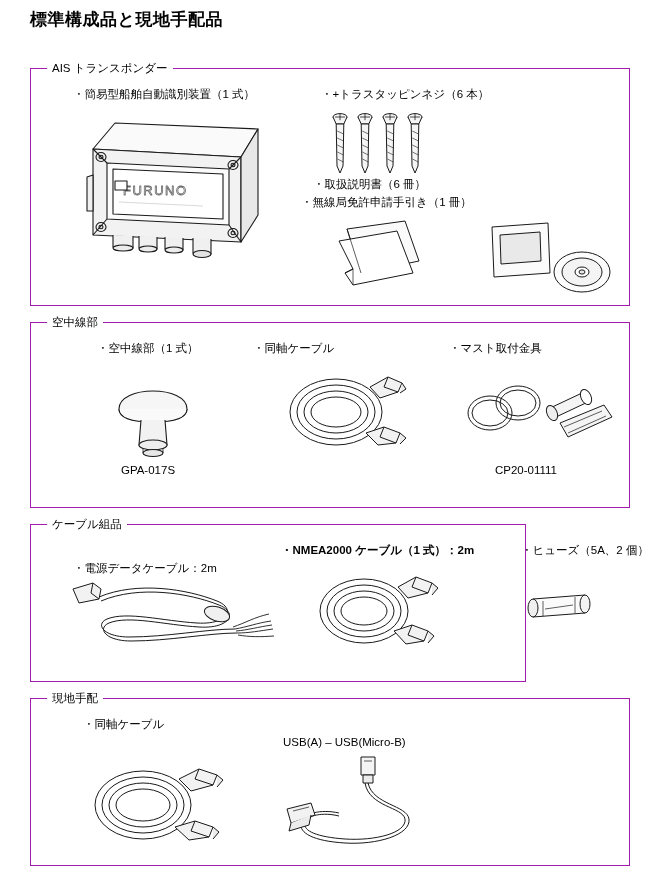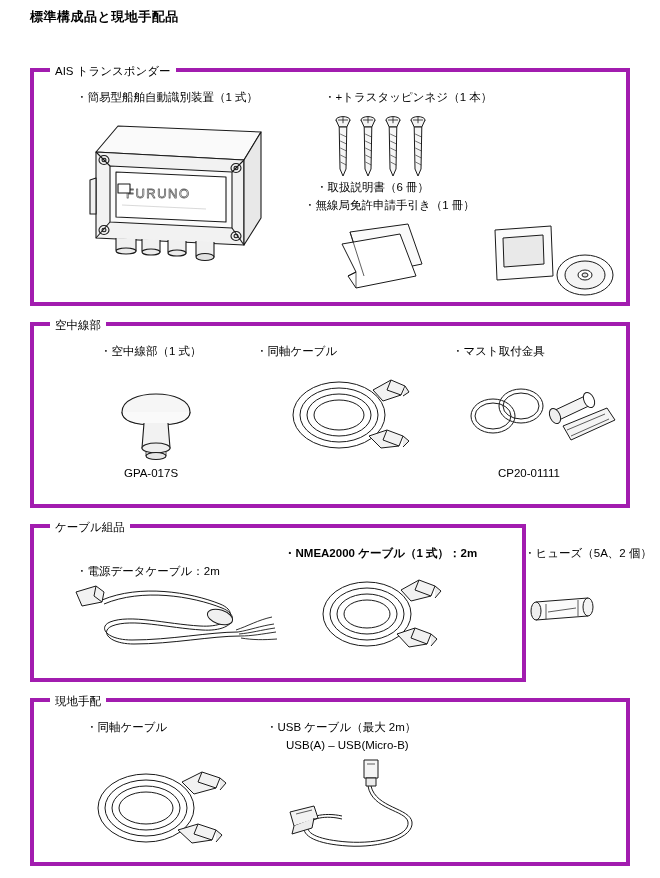--- a/index.html
+++ b/index.html
@@ -19,28 +19,28 @@
     position: relative;
     width: 660px;
     height: 878px;
     box-sizing: border-box;
     padding: 0;
   }
   .page-title {
     position: absolute;
     left: 30px;
     top: 8px;
-    font-size: 13px;
+    font-size: 17px;
     font-weight: bold;
     letter-spacing: 0.5px;
   }
   
   .group {
     position: absolute;
-    border: 4px solid #a21caf;
+    border: 1px solid #a21caf;
     box-sizing: border-box;
   }
   .group-label {
     position: absolute;
     top: -8px;
     left: 16px;
     background: #fff;
     padding: 0 5px;
     font-size: 11.5px;
     white-space: nowrap;
@@ -62,21 +62,21 @@
 
 <div class="page">
 
   <div class="page-title">標準構成品と現地手配品</div>
 
   <div class="group" style="left:30px; top:68px; width:600px; height:238px;">
     <span class="group-label">AIS トランスポンダー</span>
 
     <div class="cap" style="left:42px; top:18px;">・簡易型船舶自動識別装置（1 式）</div>
 
-    <div class="cap" style="left:290px; top:18px;">・+トラスタッピンネジ（1 本）</div>
+    <div class="cap" style="left:290px; top:18px;">・+トラスタッピンネジ（6 本）</div>
 
     <div class="cap" style="left:282px; top:108px;">・取扱説明書（6 冊）</div>
 
     <div class="cap" style="left:270px; top:126px;">・無線局免許申請手引き（1 冊）</div>
 
 
     <div class="art" style="left:22px; top:38px;">
       <svg width="230" height="180" viewBox="0 0 230 180">
         <g fill="none" stroke="#1a1a1a" stroke-width="1.1" stroke-linejoin="round">
 
@@ -311,21 +311,20 @@
         </g>
       </svg>
     </div>
   </div>
 
   <div class="group" style="left:30px; top:698px; width:600px; height:168px;">
     <span class="group-label">現地手配</span>
 
     <div class="cap" style="left:52px; top:18px;">・同軸ケーブル</div>
 
-    <div class="cap" style="left:232px; top:18px;">・USB ケーブル（最大 2m）</div>
     <div class="cap" style="left:252px; top:36px;">USB(A) – USB(Micro-B)</div>
 
     <div class="art" style="left:40px; top:56px;">
       <svg width="175" height="100" viewBox="0 0 175 100">
         <g fill="none" stroke="#1a1a1a" stroke-width="1">
           <ellipse cx="72" cy="50" rx="48" ry="34"></ellipse>
           <ellipse cx="72" cy="50" rx="41" ry="28"></ellipse>
           <ellipse cx="72" cy="50" rx="34" ry="22"></ellipse>
           <ellipse cx="72" cy="50" rx="27" ry="16"></ellipse>
           <path d="M108 24 L 128 14 L 146 20 L 142 30 L 120 36 Z" fill="#f2f2f2"></path>

